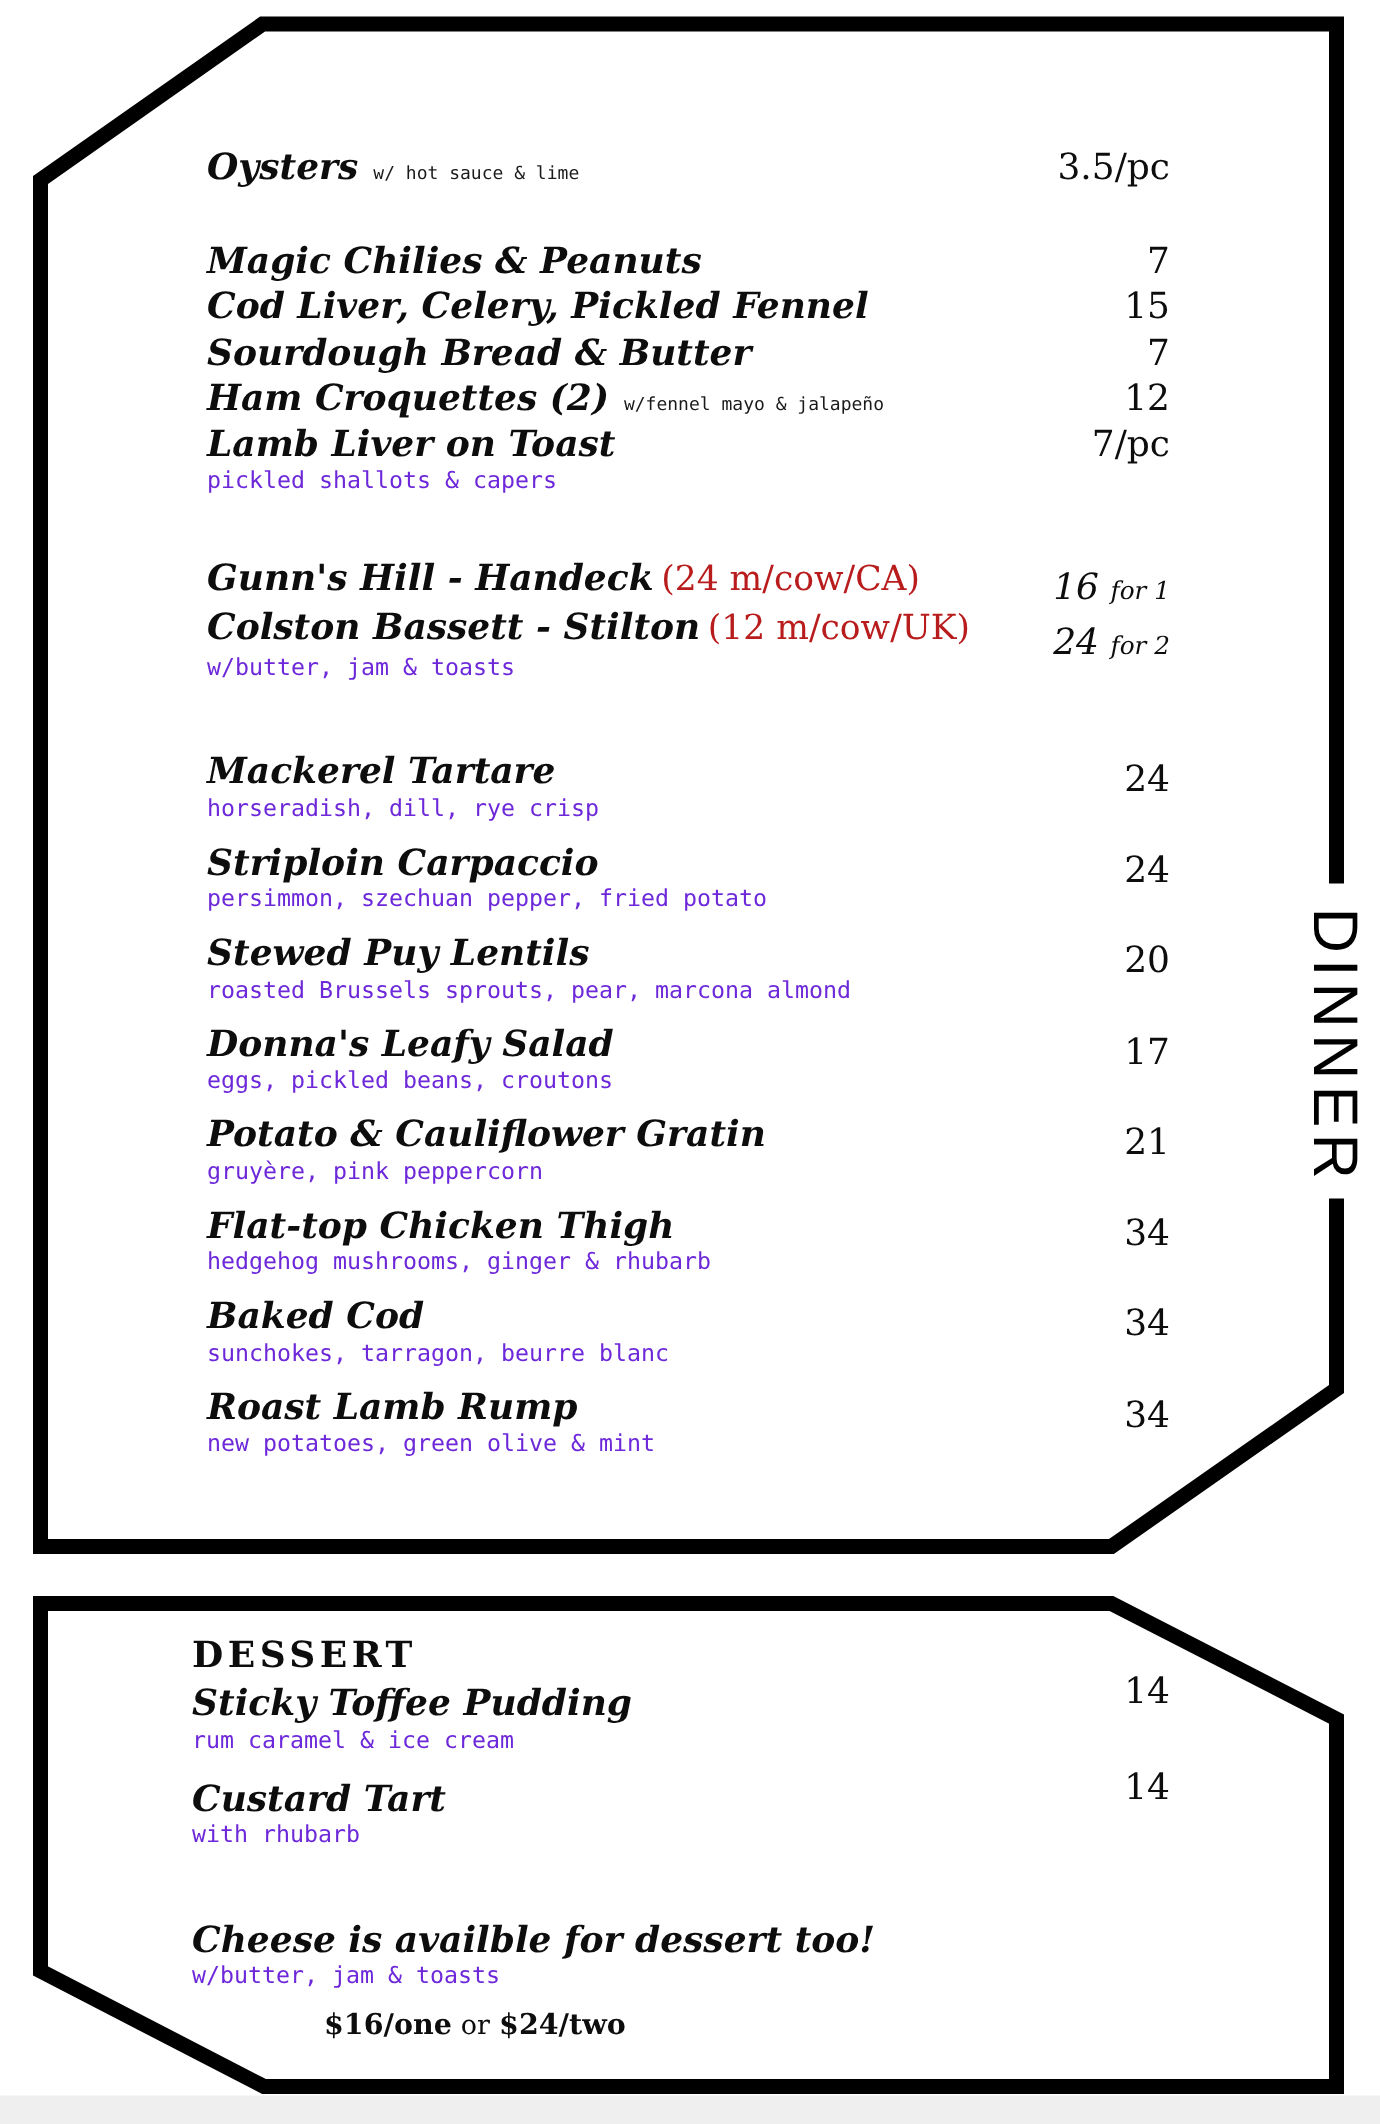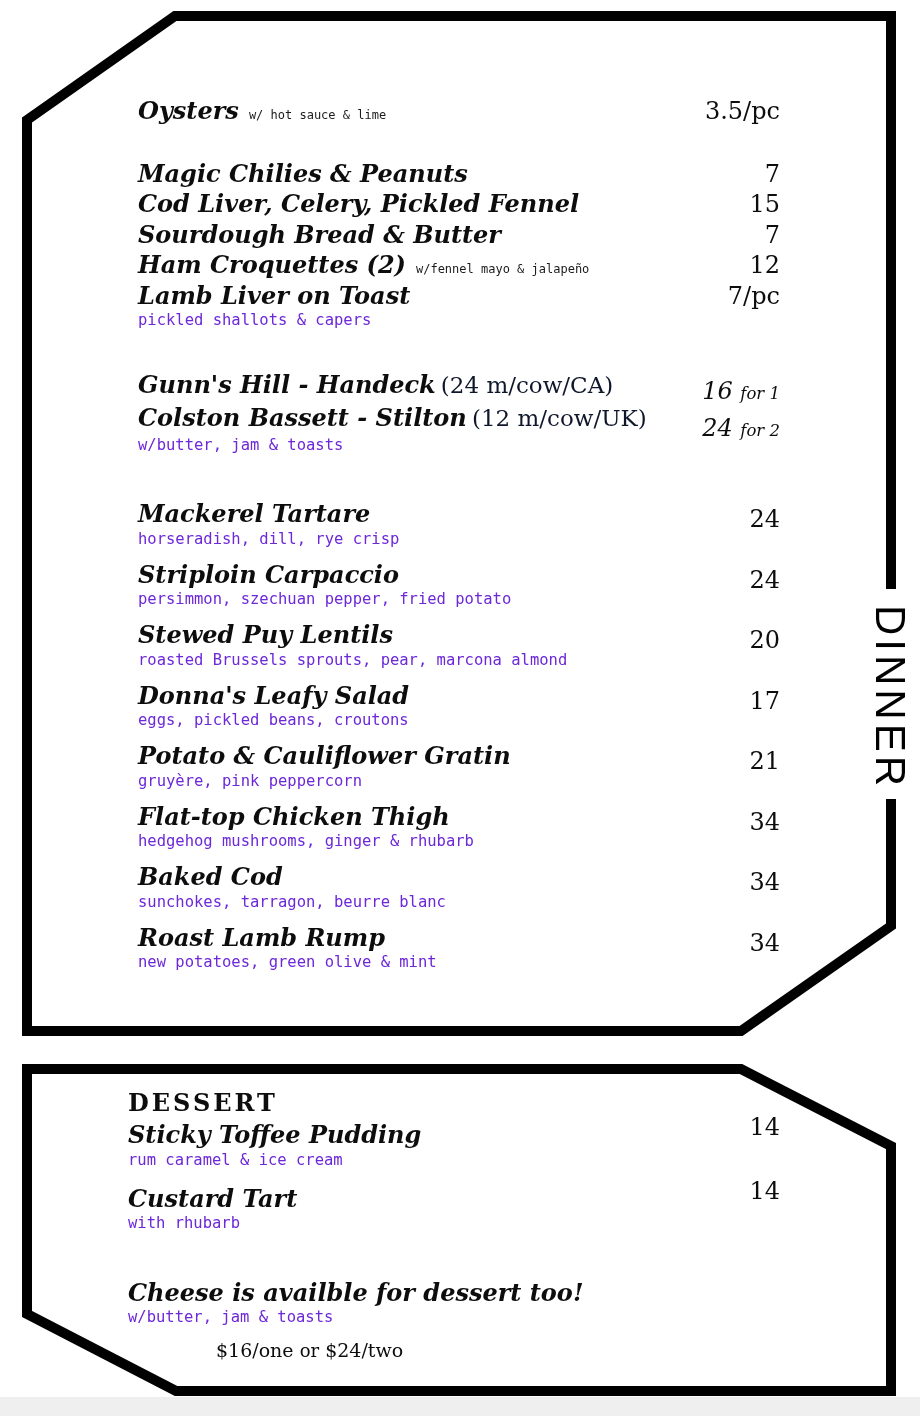--- a/index.html
+++ b/index.html
@@ -31,36 +31,36 @@
   .name  { font-weight:bold; font-size:24px; line-height:29.5px; white-space:nowrap;font-style:italic; }
   .note  { font-family:"DejaVu Sans Mono", monospace; font-size:12px; color:#1a1a1a; }
   .desc  { font-family:"DejaVu Sans Mono", monospace; font-size:15.5px; line-height:19px; color:#6d28d9; }
   .price { font-size:24px; line-height:29.5px; white-space:nowrap; }
 
   .starter-row { margin:0; }
   .oysters-row { margin-bottom:32px; }
 
   .cheese-block { position:relative; margin-top:40px; }
   .cheese-name-line { line-height:31px; white-space:nowrap; }
-  .cheese-detail { font-weight:normal; font-size:23px; color:#0f172a; }
+  .cheese-detail { font-weight:normal; font-size:23px; color:#b91c1c; }
   .cheese-prices { position:absolute; right:0; top:4px; text-align:right;font-style:italic; }
   .cheese-price-line { line-height:34px; font-size:24px; }
   .cheese-price-suffix { font-size:16.5px; }
 
   .mains-block { margin-top:44px; }
   .main-item { margin-bottom:11px; }
   .main-item .price { position:relative; top:5px; }
 
   .dessert-heading { font-weight:bold; font-size:24px; letter-spacing:3px; line-height:34px; }
   .dessert-item .price { position:relative; top:-8px; }
   .dessert-item { margin-bottom:14px; }
   .dessert-note-block { margin-top:45px; }
   .dessert-footer { margin-top:12px; margin-left:88px; font-size:19px;
                     font-family:"DejaVu Serif", serif; }
-  .dessert-footer .money { font-weight:normal; }
+  .dessert-footer .money { font-weight:bold; }
   .dessert-footer .conj { font-size:18px; font-weight:normal; }
 </style>
 </head>
 <body style="background: rgb(255, 255, 255);">
 
 <svg class="border-svg" width="920" height="1416" viewBox="0 0 920 1416">
   <path d="M 891 799 L 891 926 L 741 1031 L 27 1031 L 27 120 L 175 16 L 891 16 L 891 589" fill="none" stroke="#000" stroke-width="10" stroke-linejoin="miter"></path>
   <path d="M 27 1069 L 741 1069 L 891 1146 L 891 1391 L 176 1391 L 27 1314 Z" fill="none" stroke="#000" stroke-width="10" stroke-linejoin="miter"></path>
 </svg>
 

